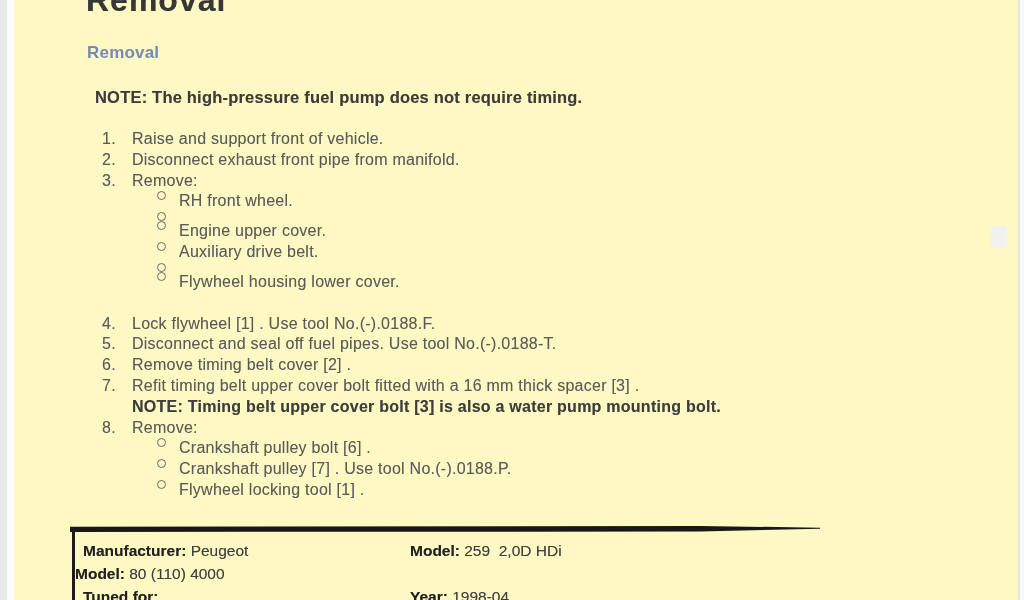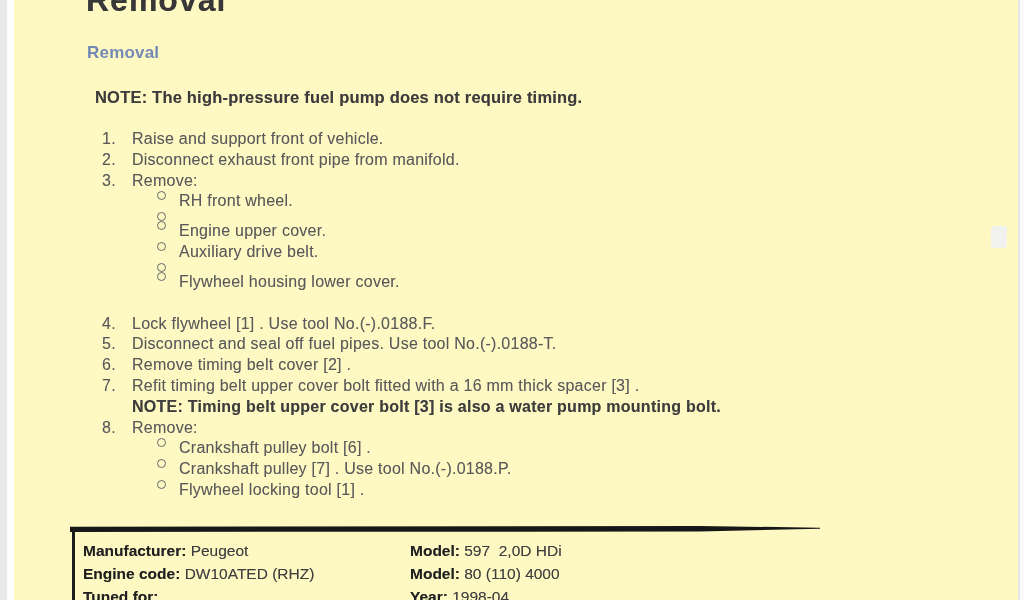--- a/index.html
+++ b/index.html
@@ -157,24 +157,23 @@
         <span class="txt">Flywheel locking tool [1] .</span>
       </div>
     </div>
   </div>
 
   <div class="rule"></div>
 
   <div class="vtable">
     <div class="vrow">
       <span class="vcell c1"><span class="lbl">Manufacturer:</span><span class="val"> Peugeot</span></span>
-      <span class="vcell c2"><span class="lbl">Model:</span><span class="val"> 597  2,0D HDi</span></span>
+      <span class="vcell c2"><span class="lbl">Model:</span><span class="val"> 259  2,0D HDi</span></span>
     </div>
     <div class="vrow">
-      <span class="vcell c1"><span class="lbl">Engine code:</span><span class="val"> DW10ATED (RHZ)</span></span>
       <span class="vcell c2"><span class="lbl">Model:</span><span class="val"> 80 (110) 4000</span></span>
     </div>
     <div class="vrow">
       <span class="vcell c1"><span class="lbl">Tuned for:</span><span class="val"></span></span>
       <span class="vcell c2"><span class="lbl">Year:</span><span class="val"> 1998-04</span></span>
     </div>
   </div>
 </div>
 
 </body></html>

